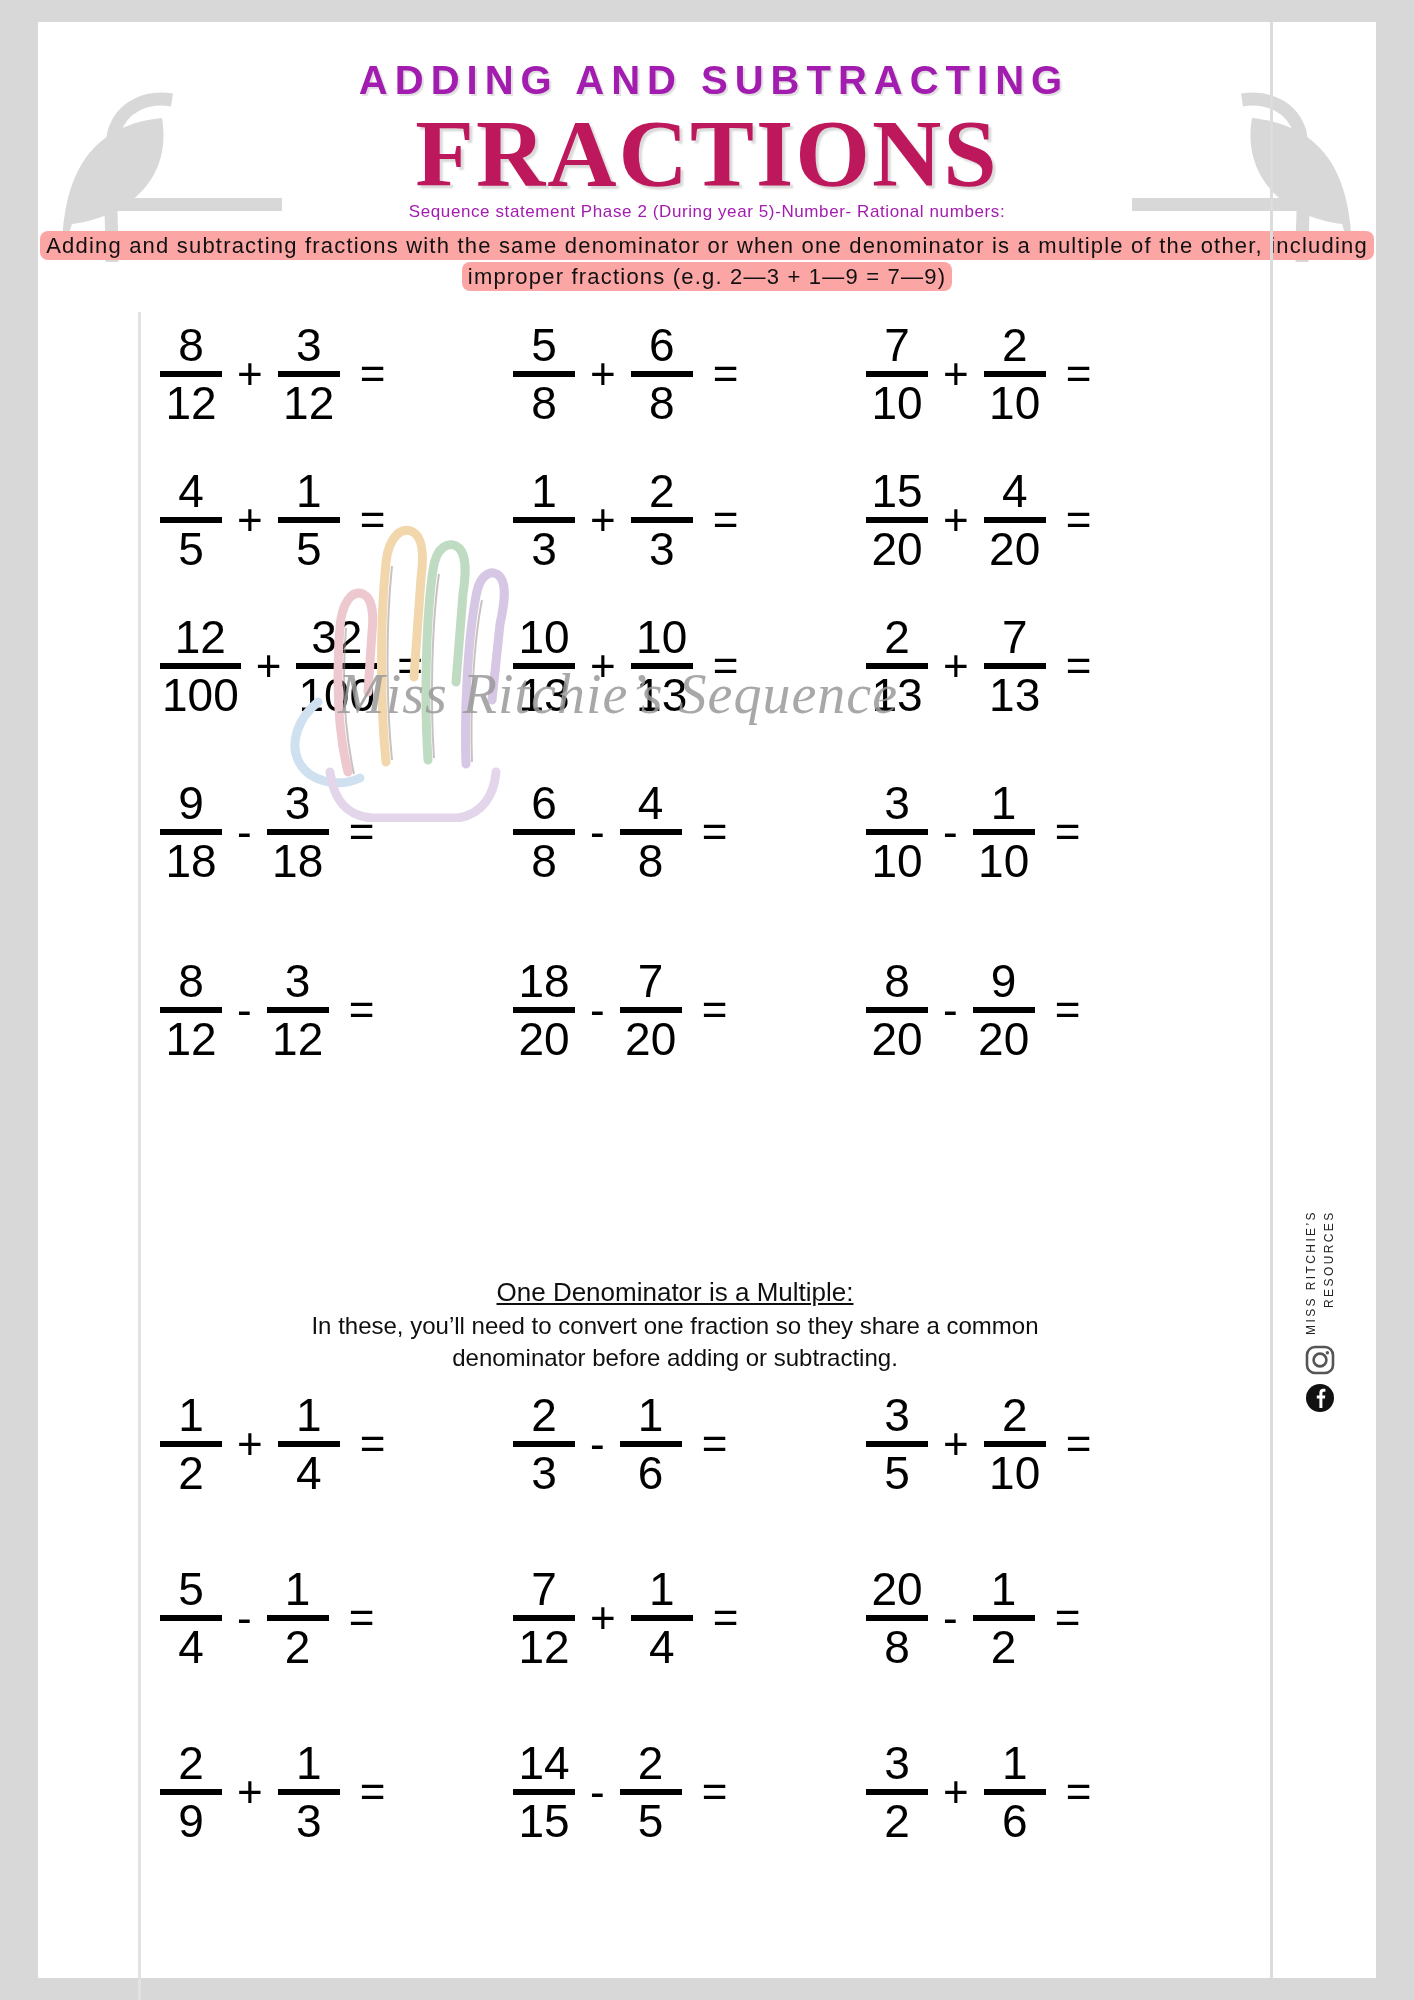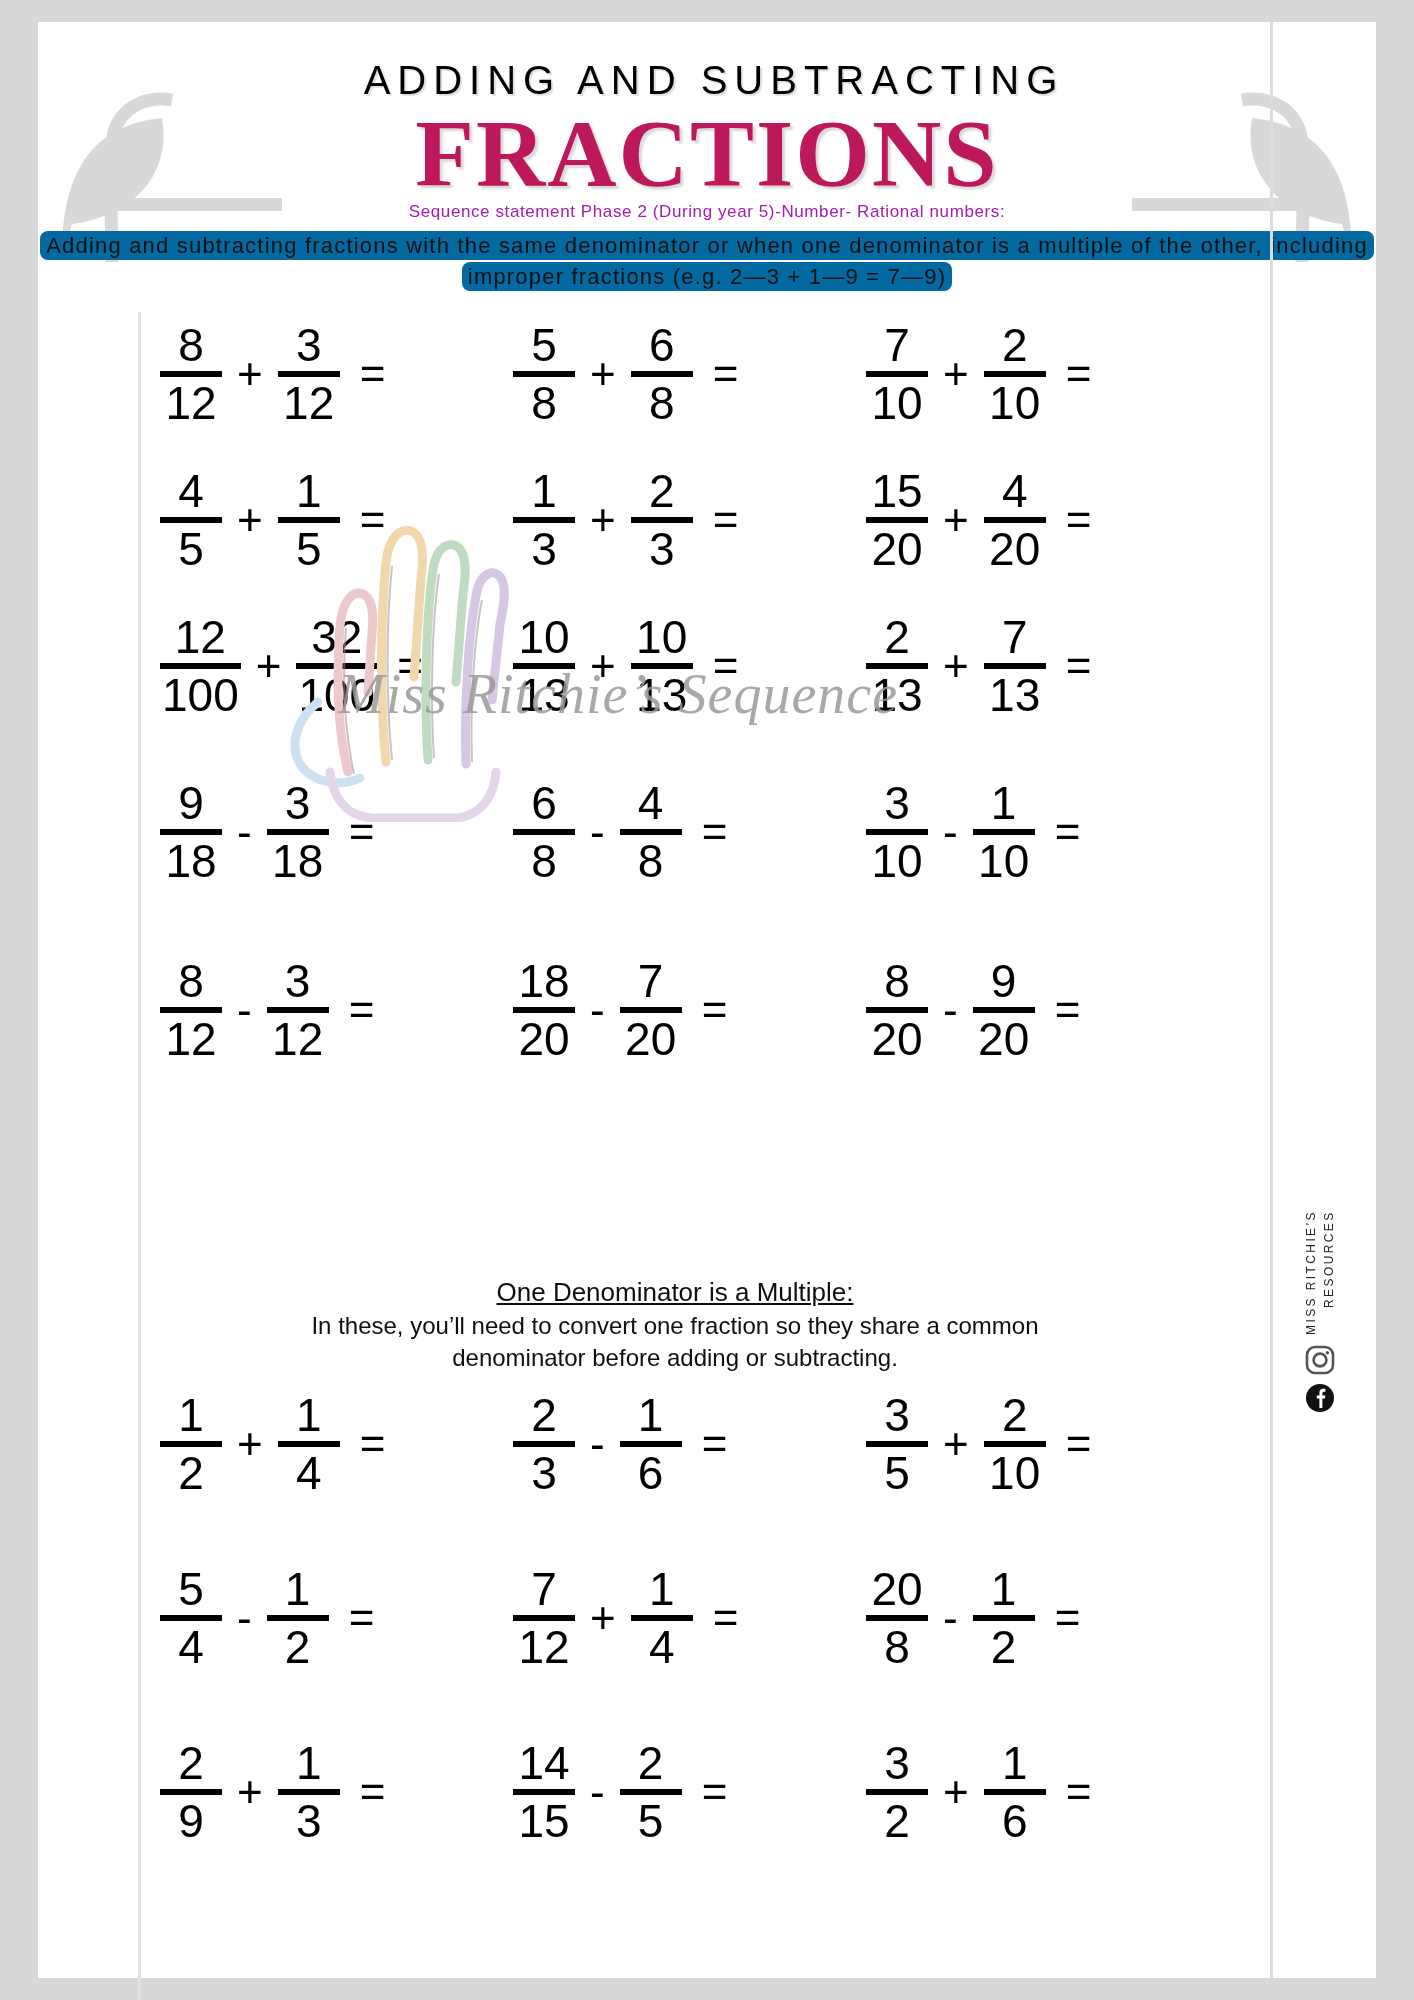--- a/index.html
+++ b/index.html
@@ -72,24 +72,24 @@
   
   .header {
     position: absolute;
     left: 0;
     top: 0;
     width: 1338px;
     text-align: center;
   }
   .title-top {
     font-family: "Liberation Sans", sans-serif;
-    font-weight: normal;
+    font-weight: bold;
     font-size: 40px;
     letter-spacing: 7px;
-    color: #000000;
+    color: #a21caf;
     margin-top: 36px;
     line-height: 1.1;
     text-shadow: 2px 2px 1px rgba(0,0,0,0.13);
     margin-left: 14px;
   }
   .title-main {
     font-family: "Liberation Serif", serif;
     font-weight: bold;
     font-size: 96px;
     letter-spacing: 2px;
@@ -109,21 +109,21 @@
     margin-top: 8px;
     text-align: center;
   }
   .highlight-text {
     display: inline;
     font-family: "Liberation Sans", sans-serif;
     font-size: 22px;
     letter-spacing: 1.2px;
     line-height: 1.42;
     color: #111;
-    background: #0369a1;
+    background: #fca5a5;
     box-decoration-break: clone;
     -webkit-box-decoration-break: clone;
     padding: 2px 6px;
     border-radius: 8px;
   }
 
   
   .problems {
     position: absolute;
     left: 104px;

